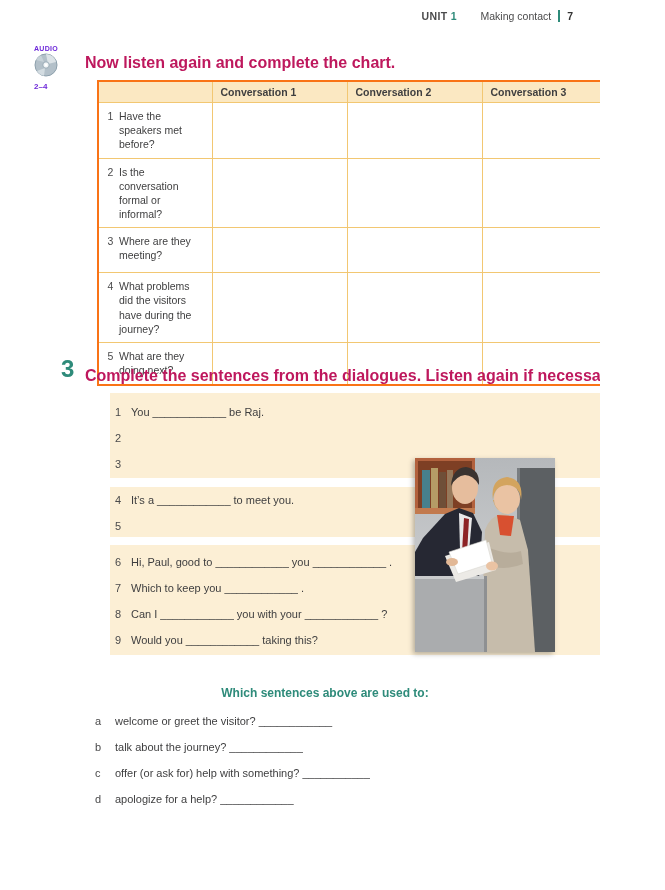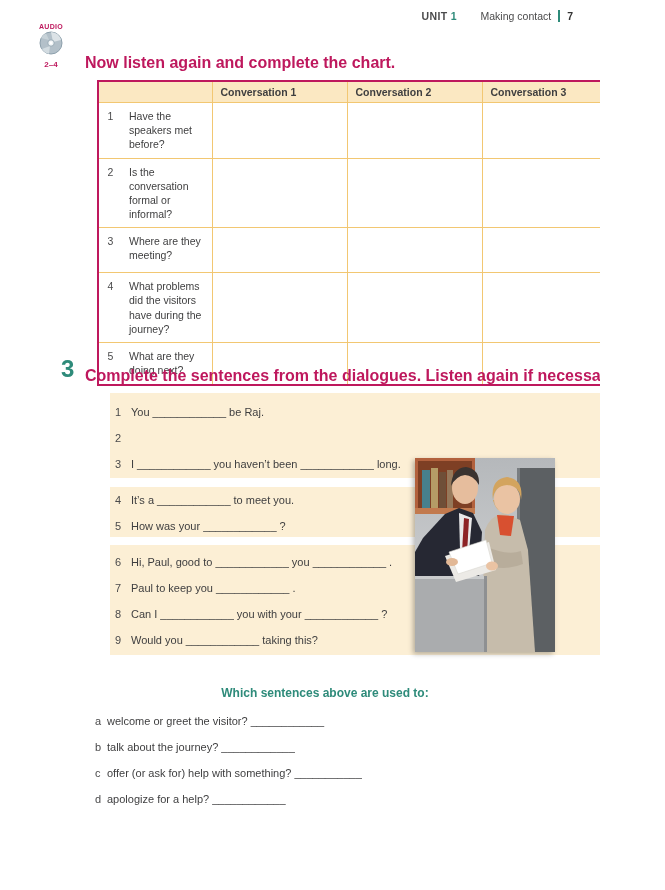--- a/index.html
+++ b/index.html
@@ -13,46 +13,46 @@
     position:absolute; top:10px; right:27px;
     display:flex; align-items:center; font-size:10.5px; color:#4b4b4c;
   }
   .hdr .unit-label { font-weight:bold; letter-spacing:.4px; }
   .hdr .unit-num { color:#2e8b7a; font-weight:bold; margin-left:3px; }
   .hdr .title { margin-left:24px; }
   .hdr .divider { width:2px; height:12px; background:#2e8b7a; margin:0 7px; }
   .hdr .pagenum { font-weight:bold; color:#333; }
   
   .audio {
-    position:absolute; left:34px; top:23px; width:34px; text-align:center;
-    color:#be185d; font-weight:bold;
+    position:absolute; left:34px; top:45px; width:34px; text-align:left;
+    color:#6d28d9; font-weight:bold;
   }
   .audio .alabel { font-size:7px; letter-spacing:.3px; }
   .audio .cd { display:block; margin:1px auto; }
   .audio .tracks { font-size:8px; }
   
   .teal-head {
     position:absolute; left:85px; color:#be185d; font-weight:bold; font-size:16px;
     white-space:nowrap;
   }
   
   table.chart {
     position:absolute; left:97px; top:80px; width:514px;
     border-collapse:collapse; table-layout:fixed;
-    border:2px solid #be185d; font-size:10.5px;
+    border:2px solid #f97316; font-size:10.5px;
   }
   table.chart th, table.chart td { border:1px solid #f2c772; vertical-align:top; }
   table.chart th {
     background:#fbe8c2; text-align:left; font-weight:bold; color:#3e3e3f;
     padding:4px 8px; height:20px;
   }
   table.chart td { background:#ffffff; padding:6px 8px 6px 6px; }
   .qcell { display:flex; line-height:1.35; }
   .qcell .qnum { width:11px; flex:0 0 11px; text-align:center; color:#4a4a4b; }
-  .qcell .qtext { margin-left:13px; }
+  .qcell .qtext { margin-left:3px; }
   
   .ex-num {
     position:absolute; left:61px; top:355px; font-size:24px; font-weight:bold;
     color:#2e8b7a;
   }
   .block {
     position:absolute; left:110px; width:501px; background:#fcefd5;
   }
   .sent { display:flex; height:26px; line-height:26px; font-size:11px; white-space:nowrap; }
   .sent .snum { width:16px; flex:0 0 16px; text-align:center; color:#4a4a4b; }
@@ -61,21 +61,21 @@
   .photo {
     position:absolute; left:415px; top:458px; width:140px; height:194px;
     box-shadow:-2px 2px 5px rgba(0,0,0,.28);
   }
   .photo svg { display:block; width:140px; height:194px; }
   
   .usage { position:absolute; left:95px; top:686px; width:460px; }
   .usage .uhead { color:#2e8b7a; font-weight:bold; font-size:12px; margin-bottom:8px;text-align:center; }
   .uitem { display:flex; height:26px; line-height:26px; font-size:11px; }
   .uitem .ulet { width:12px; flex:0 0 12px; color:#4a4a4b; }
-  .uitem .utext { }
+  .uitem .utext { margin-left:8px; }
 </style>
 </head>
 <body>
 
 <div class="page">
 
   <div class="hdr">
     <span class="unit-label">UNIT</span>
     <span class="unit-num">1</span>
     <span class="title">Making contact</span>
@@ -178,43 +178,41 @@
   <div class="block" style="top:393px; height:85px; padding-top:6px;">
     <div class="sent">
       <span class="snum">1</span>
       <span class="stext">You ____________ be Raj.</span>
     </div>
     <div class="sent">
       <span class="snum">2</span>
     </div>
     <div class="sent">
       <span class="snum">3</span>
-      <span class="stext">I ____________ you haven’t been ____________ long.</span>
     </div>
   </div>
 
   <div class="block" style="top:487px; height:50px; padding-top:0px;">
     <div class="sent">
       <span class="snum">4</span>
       <span class="stext">It’s a ____________ to meet you.</span>
     </div>
     <div class="sent">
       <span class="snum">5</span>
-      <span class="stext">How was your ____________ ?</span>
     </div>
   </div>
 
   <div class="block" style="top:545px; height:110px; padding-top:4px;">
     <div class="sent">
       <span class="snum">6</span>
       <span class="stext">Hi, Paul, good to ____________ you ____________ .</span>
     </div>
     <div class="sent">
       <span class="snum">7</span>
-      <span class="stext">Paul to keep you ____________ .</span>
+      <span class="stext">Which to keep you ____________ .</span>
     </div>
     <div class="sent">
       <span class="snum">8</span>
       <span class="stext">Can I ____________ you with your ____________ ?</span>
     </div>
     <div class="sent">
       <span class="snum">9</span>
       <span class="stext">Would you ____________ taking this?</span>
     </div>
   </div>

